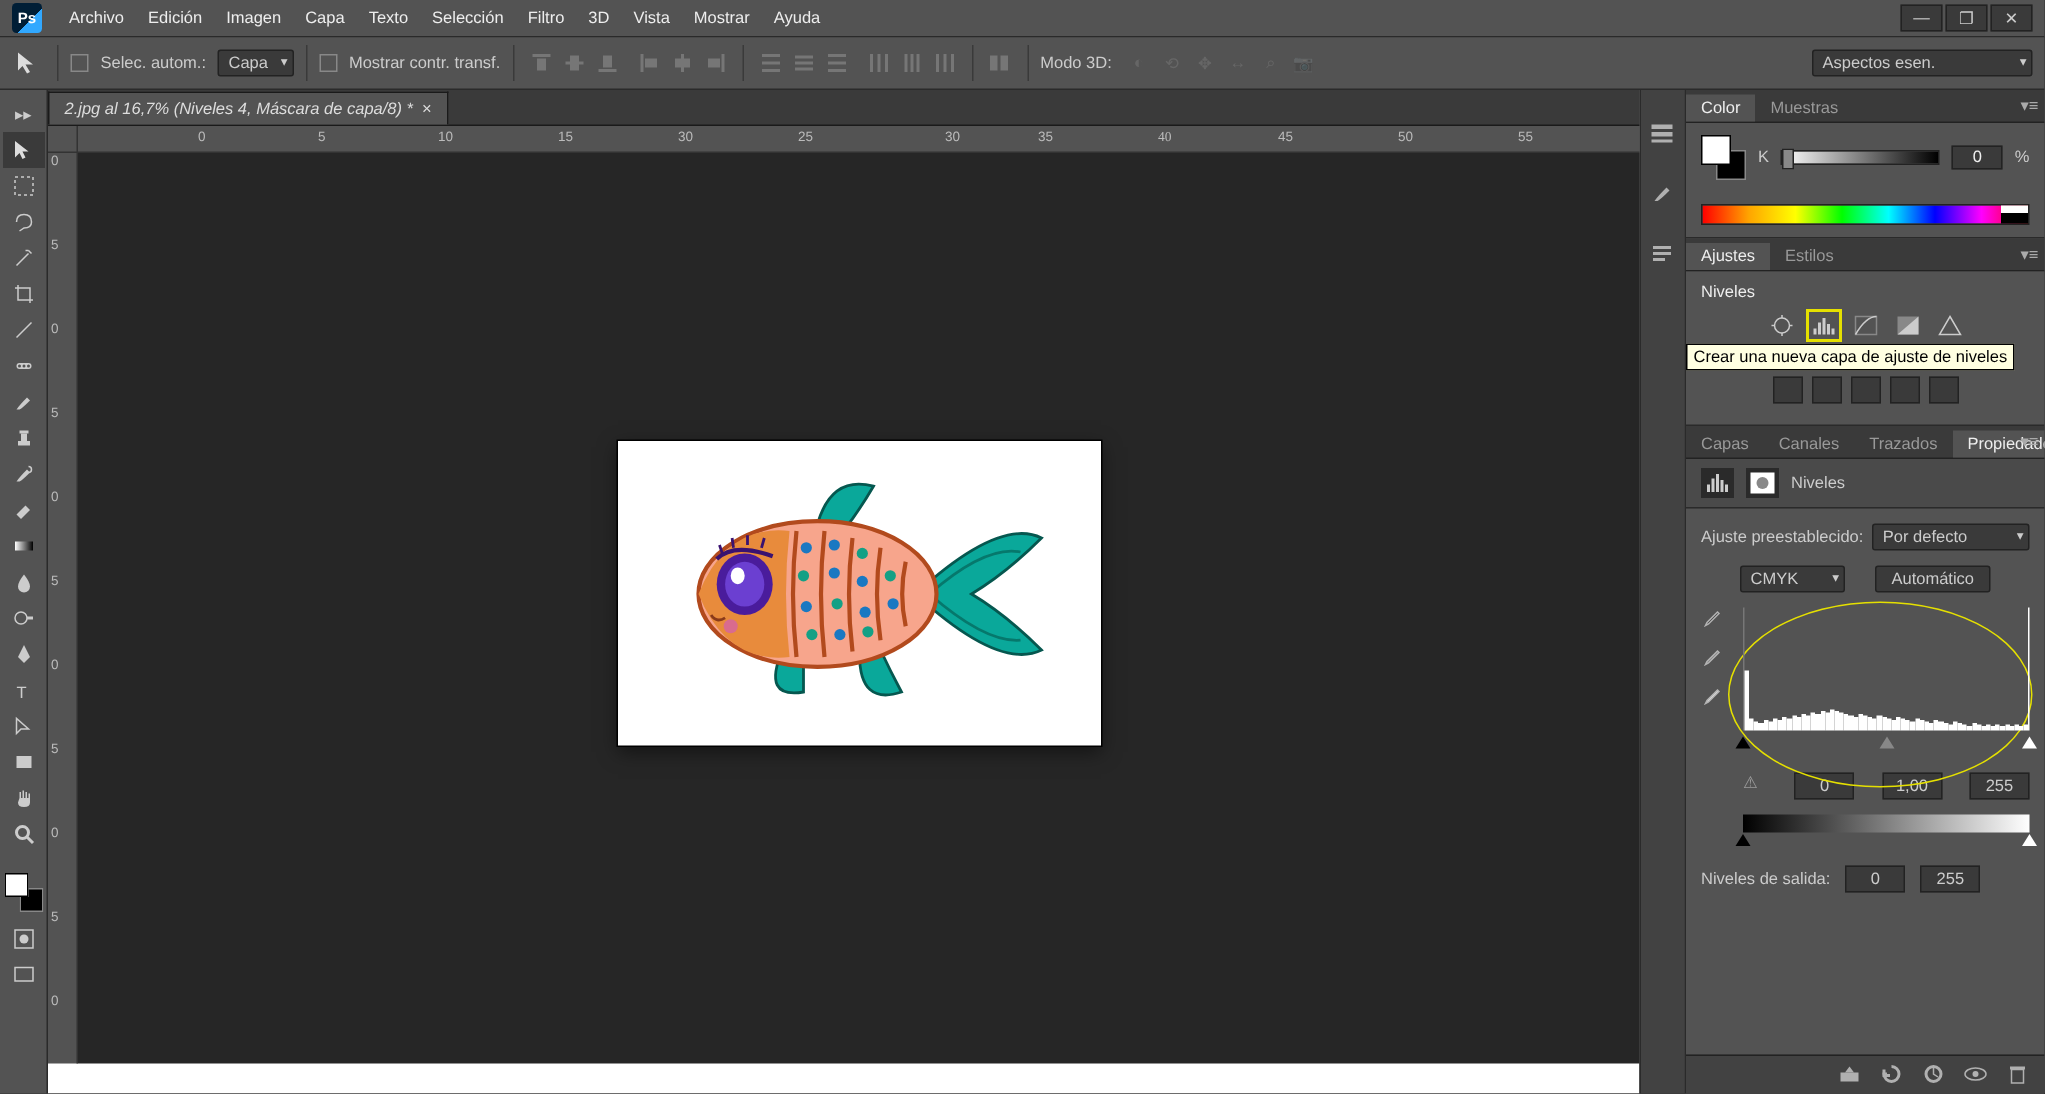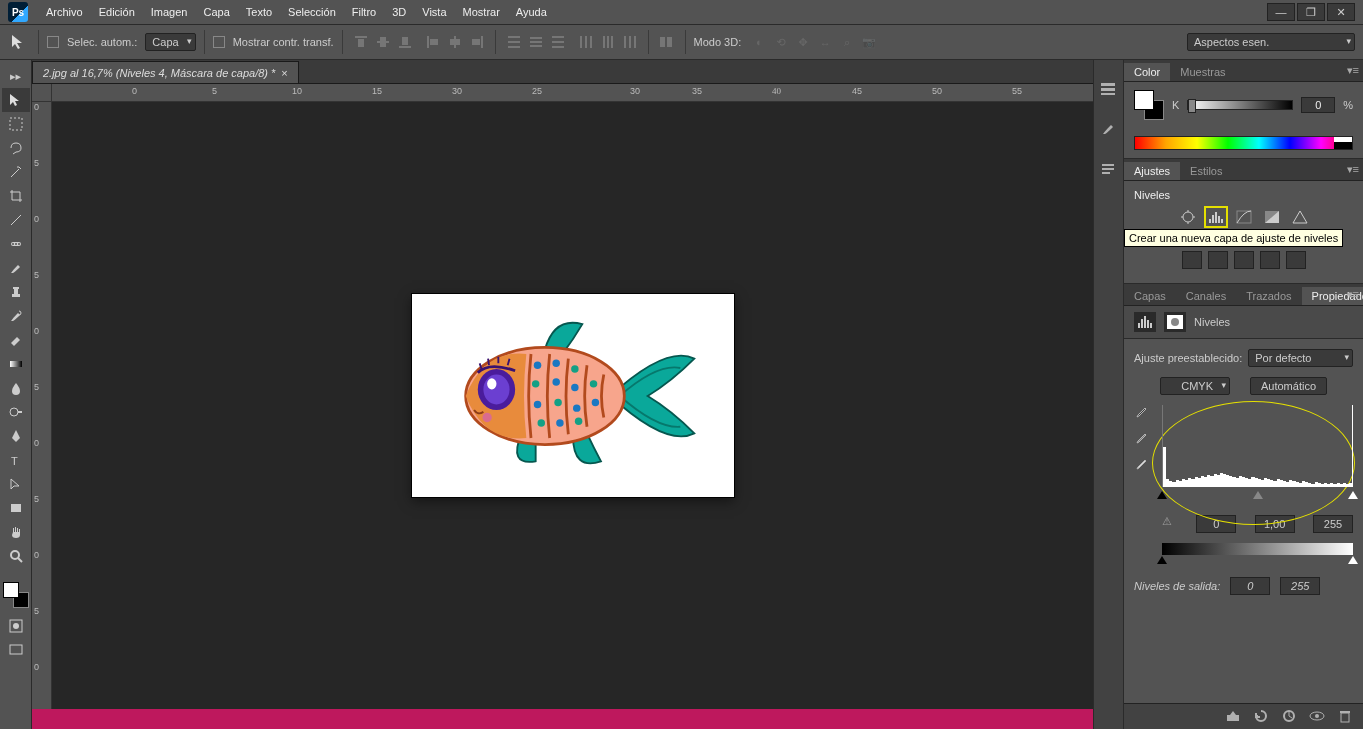--- a/index.html
+++ b/index.html
@@ -25,21 +25,21 @@
 
 
 .mainlayout { display:flex; height: calc(729px - 25px - 35px); }
 .toolbox { width:32px; background:#535353; border-right:1px solid #2a2a2a; display:flex; flex-direction:column; align-items:center; padding-top:4px; }
 .toolbox .tool { width:28px; height:24px; display:flex; align-items:center; justify-content:center; color:#ccc; cursor:pointer; position:relative;}
 .toolbox .tool.active { background:#3a3a3a; }
 .toolbox .swatch-stack { position:relative; width:26px; height:26px; margin-top:6px;}
 .swatch-stack .fg { position:absolute; top:0; left:0; width:16px; height:16px; background:#fff; border:1px solid #000;}
 .swatch-stack .bg { position:absolute; bottom:0; right:0; width:16px; height:16px; background:#000; border:1px solid #888;}
 
-.docarea { flex:1; background:#be185d; display:flex; flex-direction:column; }
+.docarea { flex:1; background:#ffffff; display:flex; flex-direction:column; }
 .doctabs { height:24px; background:#3a3a3a; display:flex; align-items:flex-end; border-bottom:1px solid #1a1a1a;}
 .doctab { height:22px; background:#535353; padding:0 10px; display:flex; align-items:center; gap:6px; border:1px solid #1a1a1a; border-bottom:none; font-style:italic; color:#ddd;}
 .doctab .close { font-style:normal; cursor:pointer;}
 .rulerwrap { flex:1; display:grid; grid-template-columns:20px 1fr; grid-template-rows:18px 1fr 20px; }
 .ruler-corner { background:#535353; border-right:1px solid #333; border-bottom:1px solid #333;}
 .ruler-h { background:#535353; border-bottom:1px solid #333; position:relative; overflow:hidden;}
 .ruler-v { background:#535353; border-right:1px solid #333; position:relative; overflow:hidden;}
 .ruler-h .tick, .ruler-v .tick { position:absolute; color:#bbb; font-size:9px; }
 .ruler-h .tick { top:2px; }
 .ruler-v .tick { left:2px; writing-mode: horizontal-tb;}
@@ -97,21 +97,21 @@
 .tri { position:absolute; width:0; height:0; border-left:5px solid transparent; border-right:5px solid transparent;}
 .tri.black { border-bottom:8px solid #000; left:-5px;}
 .tri.gray { border-bottom:8px solid #888; left:calc(50% - 5px);}
 .tri.white { border-bottom:8px solid #fff; right:-5px;}
 .yellow-ring { position:absolute; left:18px; right:-2px; top:-4px; bottom:-20px; border:1px solid #e5e000; border-radius:50%/50%; pointer-events:none;}
 .inputrow3 { display:flex; gap:6px; justify-content:space-between; padding-left:28px;}
 .numbox { width:40px; height:18px; background:#3a3a3a; border:1px solid #222; text-align:center; line-height:16px;}
 .gradbar { height:12px; margin-left:28px; background:linear-gradient(to right,#000,#fff); position:relative;}
 .gradbar .tri.black{ bottom:-9px; top:auto; left:-5px;}
 .gradbar .tri.white{ bottom:-9px; top:auto; right:-5px;}
-.outrow { display:flex; align-items:center; gap:10px; padding-left:0;font-style:italic;}
+.outrow { display:flex; align-items:center; gap:10px; padding-left:0;}
 .panel-footer { height:26px; background:#424242; border-top:1px solid #222; display:flex; align-items:center; justify-content:flex-end; gap:10px; padding:0 8px;}
 .foot-icon { width:18px; height:16px; opacity:0.8; cursor:pointer;}
 
 
 .fish-svg { width:280px; height:180px;}
 
 
 svg { display:block; }
 </style>
 </head>
@@ -248,21 +248,21 @@
   <div class="sep"></div>
   <span>Modo 3D:</span>
   <div class="align-group" style="opacity:0.4">
     <div class="align-btn">◐</div>
     <div class="align-btn">⟲</div>
     <div class="align-btn">✥</div>
     <div class="align-btn">↔</div>
     <div class="align-btn">⌕</div>
     <div class="align-btn">📷</div>
   </div>
-  <span class="dropdown right" style="width:168px">Aspectos esen.</span>
+  <span class="dropdown right" style="width:147px">Aspectos esen.</span>
 </div>
 
 <div class="mainlayout">
 
   <div class="toolbox">
     <div class="tool">▸▸</div>
     <div class="tool active">
         <svg width="16" height="16">
           <path d="M2 2 L2 13 L5 10 L7 14 L9 13 L7 9 L11 9 Z" fill="#ddd"></path>
         </svg>
@@ -604,21 +604,21 @@
               <circle cx="9" cy="8" r="4" fill="#888"></circle>
             </svg>
           </div>
         <span>Niveles</span>
       </div>
       <div class="prop-body">
         <div class="proprow">
           <span class="label">Ajuste preestablecido:</span>
           <span class="dropdown" style="flex:1">Por defecto</span>
         </div>
-        <div class="proprow" style="justify-content:center; gap:20px;text-align:right;">
+        <div class="proprow" style="justify-content:center; gap:20px;">
           <span class="dropdown" style="width:70px">CMYK</span>
           <span class="btn">Automático</span>
         </div>
         <div class="histogram-zone">
           <div class="yellow-ring"></div>
           <div class="eyed-col">
             <div class="eyed">
                 <svg width="14" height="14">
                   <path d="M11 3 L4 10 L3 12 L5 11 L12 4 Z" fill="#333" stroke="#ccc"></path>
                 </svg>

